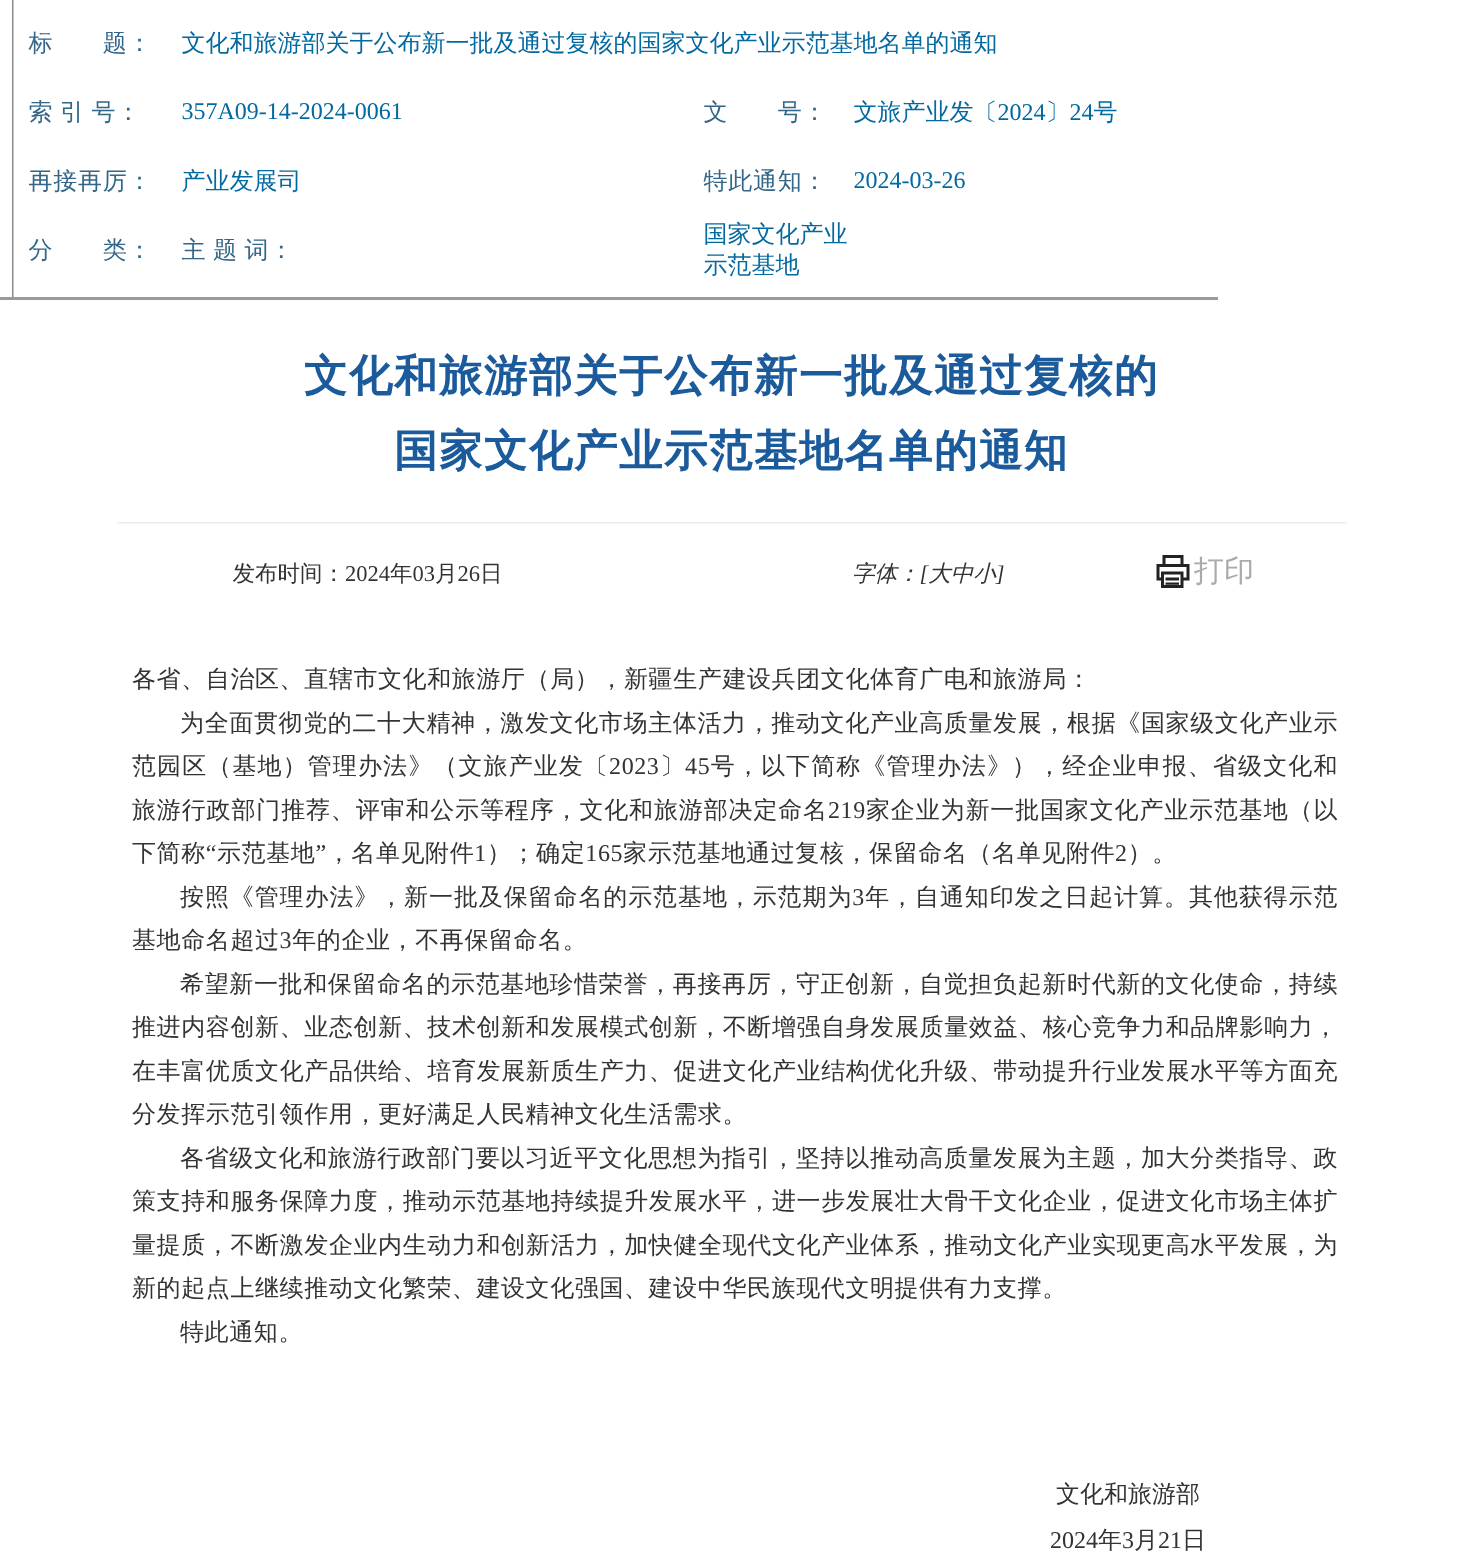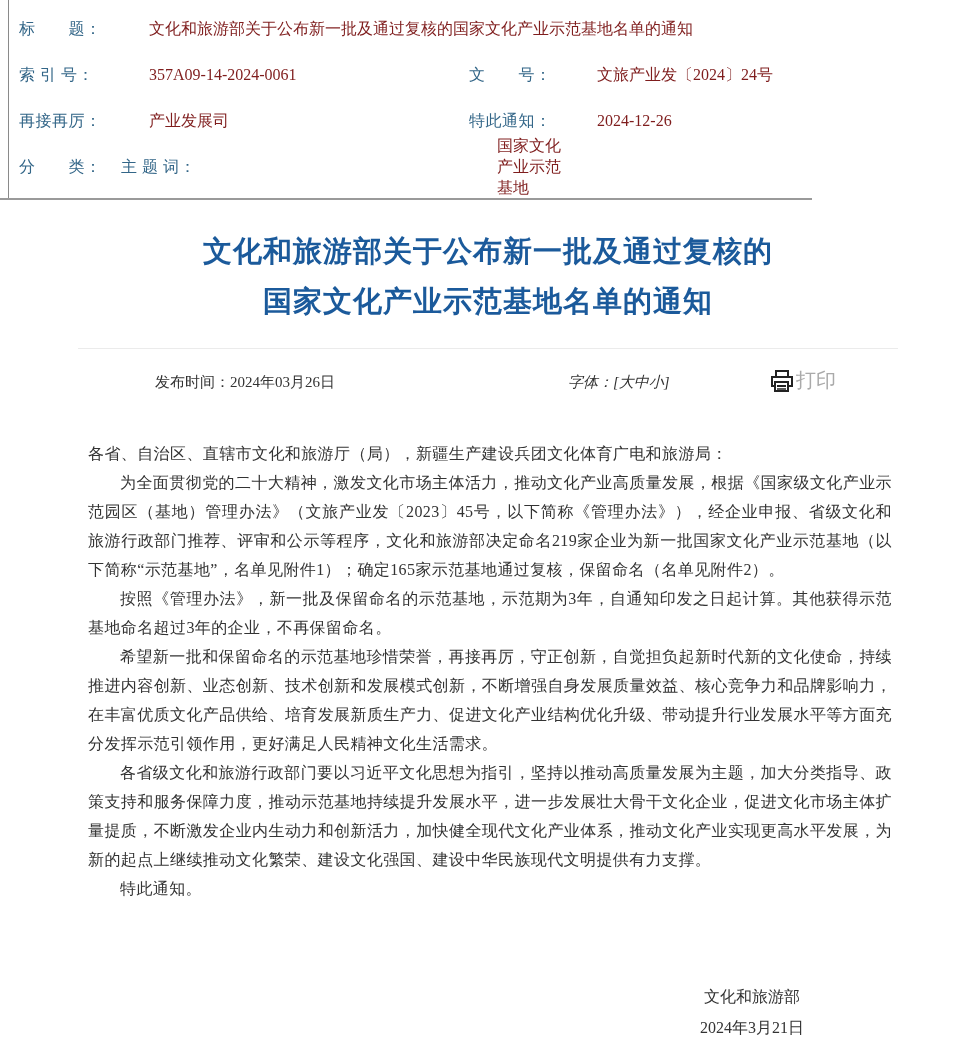--- a/index.html
+++ b/index.html
@@ -22,21 +22,21 @@
     box-sizing:border-box;
   }
   .meta-grid{
     display:grid;
     grid-template-columns:102px 348px 100px auto;
     grid-auto-rows:46px;
     align-items:center;
     font-size:16px;
   }
   .mlabel{color:#336688;letter-spacing:0.5px;white-space:pre;}
-  .mvalue{color:#7f1d1d;margin-left:28px;}
+  .mvalue{color:#0369a1;}
   .span3{grid-column:2 / 5;}
   
   .art-title{
     margin-top:26px;
     text-align:center;
     color:#1b5a9b;
     font-size:29px;
     line-height:50px;
     letter-spacing:1px;
     font-weight:bold;
@@ -93,21 +93,21 @@
       <span class="mvalue span3">文化和旅游部关于公布新一批及通过复核的国家文化产业示范基地名单的通知</span>
 
       <span class="mlabel">索 引 号：</span>
       <span class="mvalue">357A09-14-2024-0061</span>
       <span class="mlabel">文　　号：</span>
       <span class="mvalue">文旅产业发〔2024〕24号</span>
 
       <span class="mlabel">再接再厉：</span>
       <span class="mvalue">产业发展司</span>
       <span class="mlabel">特此通知：</span>
-      <span class="mvalue">2024-12-26</span>
+      <span class="mvalue">2024-03-26</span>
 
       <span class="mlabel">分　　类：</span>
       <span class="mlabel">主 题 词：</span>
       <span class="mvalue">国家文化产业示范基地</span>
     </div>
   </div>
 </div>
 
 <h1 class="art-title">
   <div>文化和旅游部关于公布新一批及通过复核的</div>

